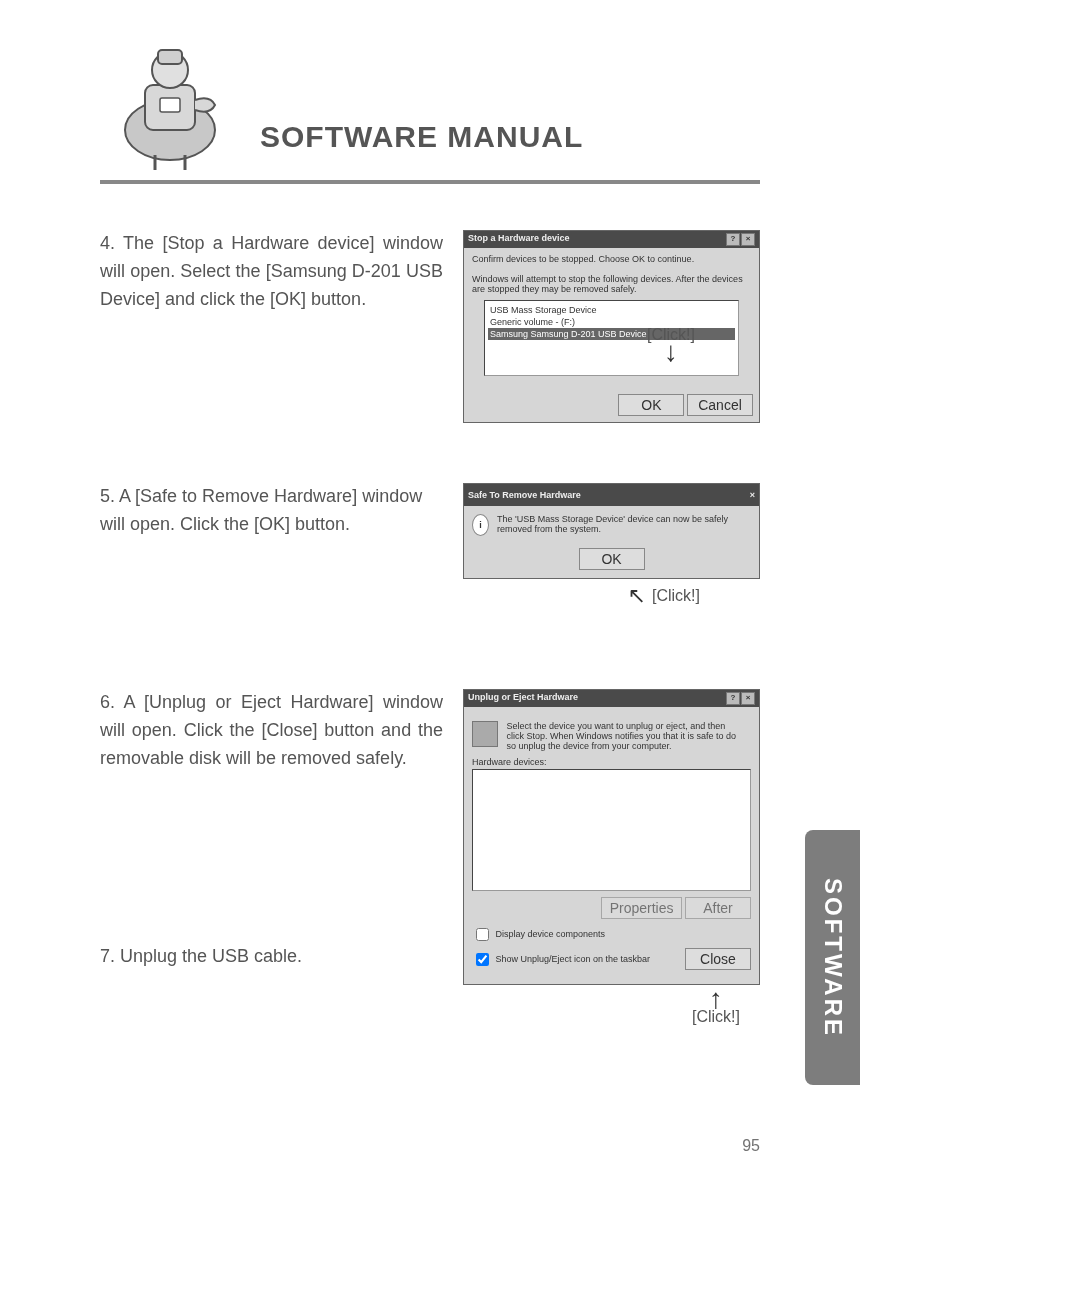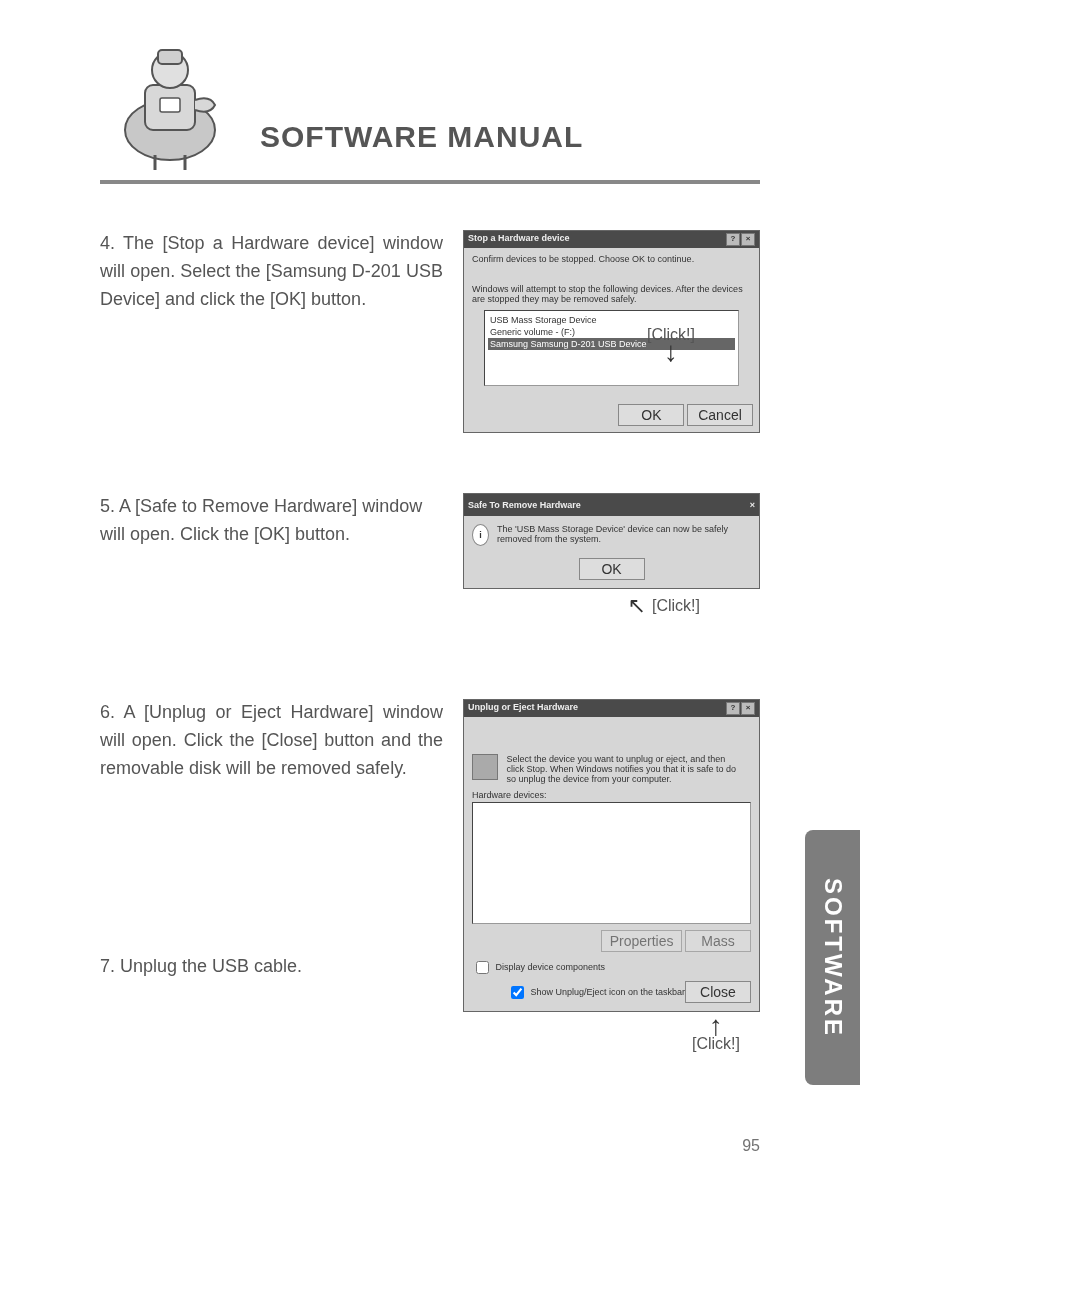--- a/index.html
+++ b/index.html
@@ -132,32 +132,32 @@
     width:20px;height:20px;border-radius:50%;background:#fff;border:1px solid #888;
     text-align:center;line-height:20px;font-weight:bold;margin-right:8px;
   }
   .dlg2 .btnbar2 { text-align:center;padding:4px 0 8px; }
 
   
   .dlg3 {
     width: 295px;
     background:#d6d6d6;border:1px solid #666;font-size:9px;color:#333;
   }
-  .dlg3 .body3 { padding:8px 8px;margin-top:29px; }
+  .dlg3 .body3 { padding:14px 8px; }
   .dlg3 .icon3 {
     display:inline-block;width:24px;height:24px;background:#aaa;border:1px solid #777;
     vertical-align:top;margin-right:6px;
   }
   .dlg3 .instr3 { display:inline-block;width:230px;vertical-align:top; }
   .dlg3 .lbl { margin:6px 0 2px; }
   .dlg3 .bigbox { background:#fff;border:1px inset #999;height:120px; }
   .dlg3 .btnrow { text-align:right;margin-top:6px; }
   .dlg3 .chk { margin:6px 0 2px; }
   .dlg3 .chk input { vertical-align:middle;margin-right:4px; }
-  .dlg3 .closerow { display:flex;justify-content:flex-end;align-items:center;margin-top:4px; }
+  .dlg3 .closerow { display:flex;justify-content:space-between;align-items:center;margin-top:4px; }
 
   
   .click-label { font-size: 16px; color:#555; }
   .arrow-down { font-size:28px;line-height:0.6;color:#333; }
   .arrow-diag { font-size:22px;color:#333; }
   .arrow-up { font-size:28px;line-height:0.6;color:#333; }
 
   
   .side-tab {
     position:absolute;
@@ -214,21 +214,21 @@
         <div style="position:relative;">
           <div class="dlg1">
             <div class="titlebar">
               <span>Stop a Hardware device</span>
               <span class="winbtns">
                 <span>?</span><span>×</span>
               </span>
             </div>
             <div class="body">
               <div>Confirm devices to be stopped. Choose OK to continue.</div>
-              <div style="margin-top:20px;">Windows will attempt to stop the following devices. After the devices are stopped they may be removed safely.</div>
+              <div style="margin-top:10px;">Windows will attempt to stop the following devices. After the devices are stopped they may be removed safely.</div>
               <div class="list">
                 <div class="row-item">USB Mass Storage Device</div>
                 <div class="row-item">Generic volume - (F:)</div>
                 <div class="row-item sel">Samsung Samsung D-201 USB Device</div>
               </div>
             </div>
             <div class="btnbar">
               <span class="winbtn">OK</span>
               <span class="winbtn">Cancel</span>
             </div>
@@ -279,21 +279,21 @@
           </div>
           <div class="body3">
             <div>
               <span class="icon3"></span>
               <span class="instr3">Select the device you want to unplug or eject, and then click Stop. When Windows notifies you that it is safe to do so unplug the device from your computer.</span>
             </div>
             <div class="lbl">Hardware devices:</div>
             <div class="bigbox"></div>
             <div class="btnrow">
               <span class="winbtn" style="opacity:.6;">Properties</span>
-              <span class="winbtn" style="opacity:.6;">Mass</span>
+              <span class="winbtn" style="opacity:.6;">After</span>
             </div>
             <div class="chk">
               <input type="checkbox" style="">
               <span>Display device components</span>
             </div>
             <div class="closerow">
               <span class="chk" style="margin:0;">
                 <input type="checkbox" checked="" style="">
                 <span>Show Unplug/Eject icon on the taskbar</span>
               </span>

